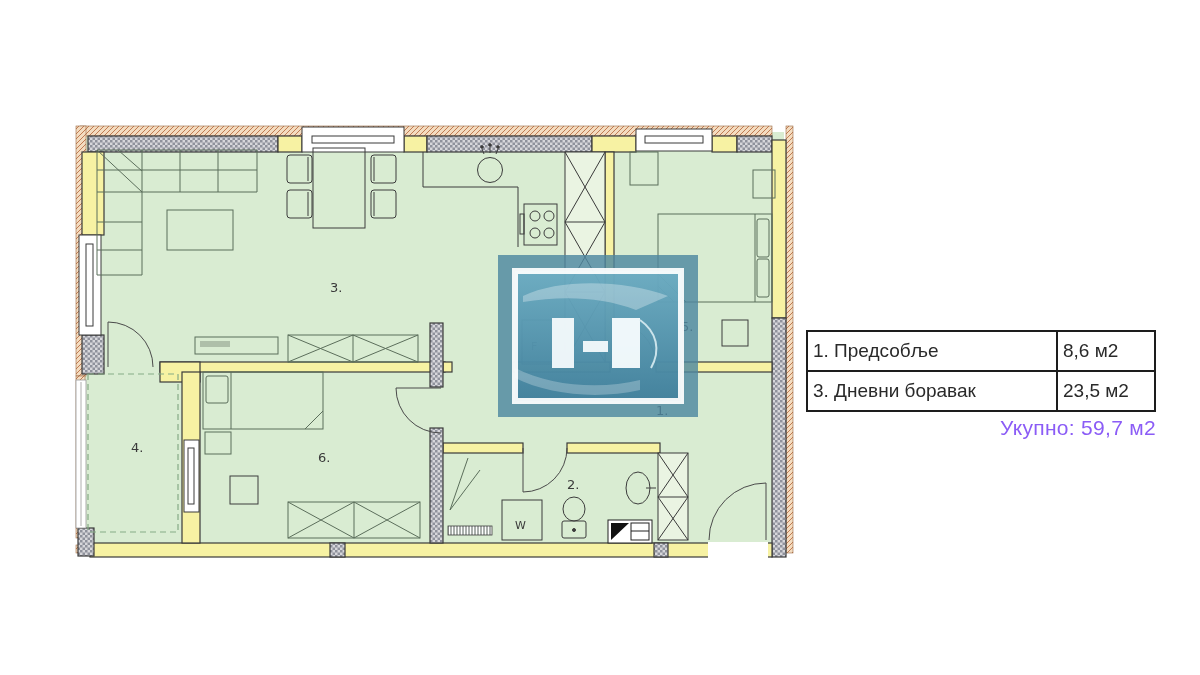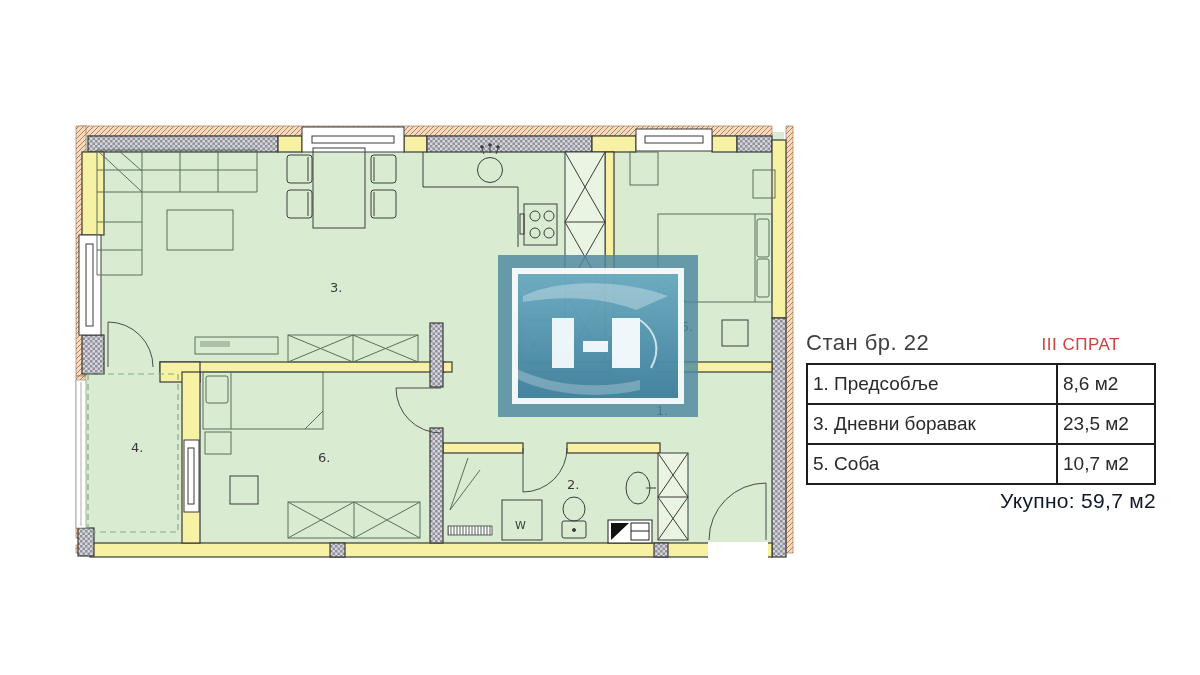--- a/index.html
+++ b/index.html
@@ -11,21 +11,21 @@
   .panel{position:absolute;left:806px;top:330px;width:350px;color:#2e2e2e;}
   .panel-head{display:flex;justify-content:space-between;align-items:baseline;
     padding-right:36px;margin-bottom:7px;}
   .apt-title{font-size:22px;color:#3f3f3f;letter-spacing:.5px;}
   .floor-label{font-size:17px;color:#d0413c;letter-spacing:.5px;}
   table.areas{border-collapse:collapse;width:100%;border:2px solid #1d1d1d;}
   table.areas td{border:2px solid #1d1d1d;height:21.5px;font-size:19px;
     padding:8px 5px;white-space:nowrap;color:#2a2a2a;}
   table.areas td.lbl{text-align:left;}
   table.areas td.val{text-align:left;width:86px;}
-  .total-line{text-align:right;font-size:21px;margin-top:4px;color:#0f172a;letter-spacing:.3px;}
+  .total-line{text-align:right;font-size:21px;margin-top:4px;color:#8b5cf6;letter-spacing:.3px;}
   svg text{font-family:"DejaVu Sans", sans-serif;}
 </style>
 </head>
 <body>
 
 <div class="plan-wrap">
 <svg width="720" height="450" viewBox="75 118 720 450" xmlns="http://www.w3.org/2000/svg">
   <defs>
     <pattern id="chk" width="5" height="5" patternUnits="userSpaceOnUse">
       <rect width="5" height="5" fill="#d7d7db"></rect>
@@ -230,34 +230,26 @@
     <path d="M515 368 C550 386 600 390 640 380 L640 390 C595 400 548 394 515 378 Z" fill="#ffffff" opacity="0.25"></path>
     <rect x="552" y="318" width="22" height="50" fill="#f4fafc" opacity="0.95"></rect>
     <rect x="583" y="341" width="25" height="11" fill="#f4fafc" opacity="0.95"></rect>
     <rect x="612" y="318" width="28" height="50" fill="#f4fafc" opacity="0.97"></rect>
     <path d="M640 320 C657 332 661 350 651 368" stroke="#d8ecf2" stroke-width="2" fill="none" opacity="0.9"></path>
   </g>
 </svg>
 </div>
 
 <div class="panel">
-  <div class="panel-head">
-    <span class="apt-title">Стан бр. 22</span>
-    <span class="floor-label">III СПРАТ</span>
-  </div>
   <table class="areas">
     <tbody>
         <tr>
           <td class="lbl">1. Предсобље</td>
           <td class="val">8,6 м2</td>
         </tr>
         <tr>
           <td class="lbl">3. Дневни боравак</td>
           <td class="val">23,5 м2</td>
         </tr>
-        <tr>
-          <td class="lbl">5. Соба</td>
-          <td class="val">10,7 м2</td>
-        </tr>
       </tbody>
   </table>
   <div class="total-line">Укупно: 59,7 м2</div>
 </div>
 
 </body></html>

